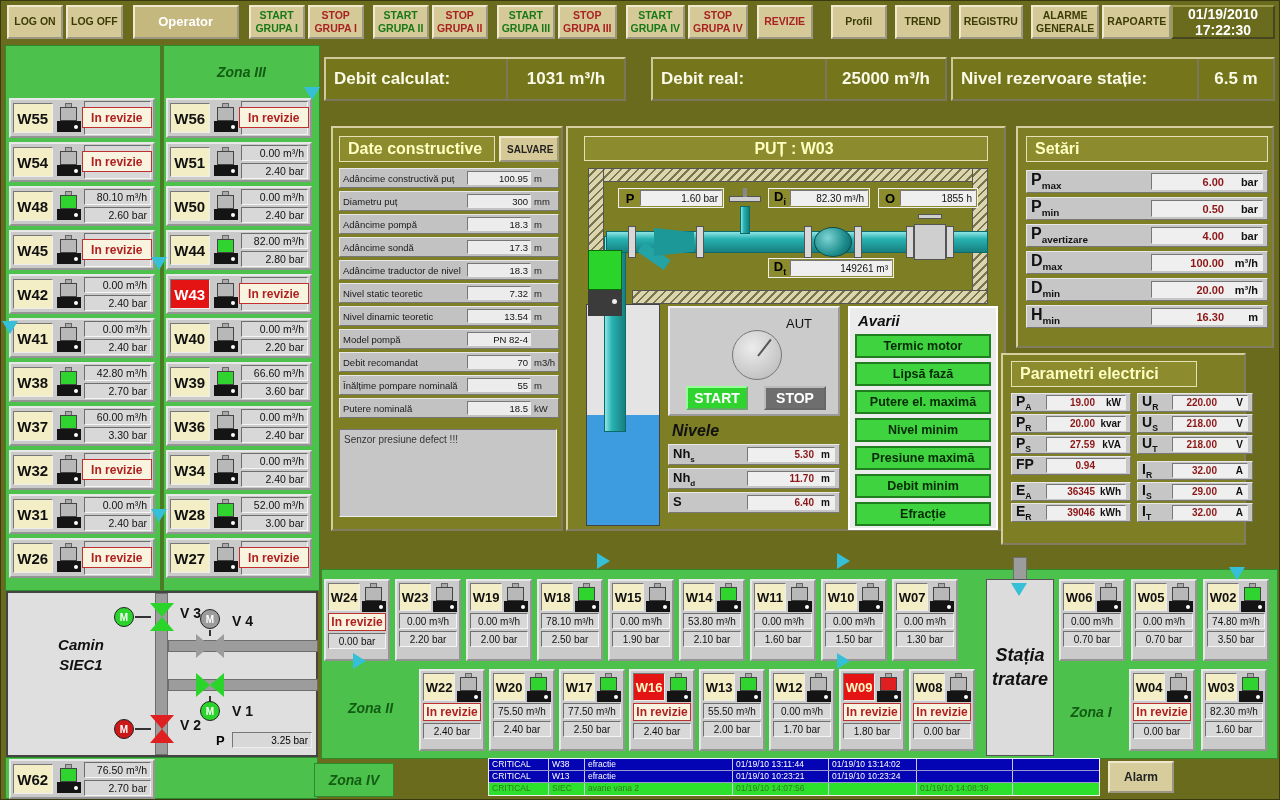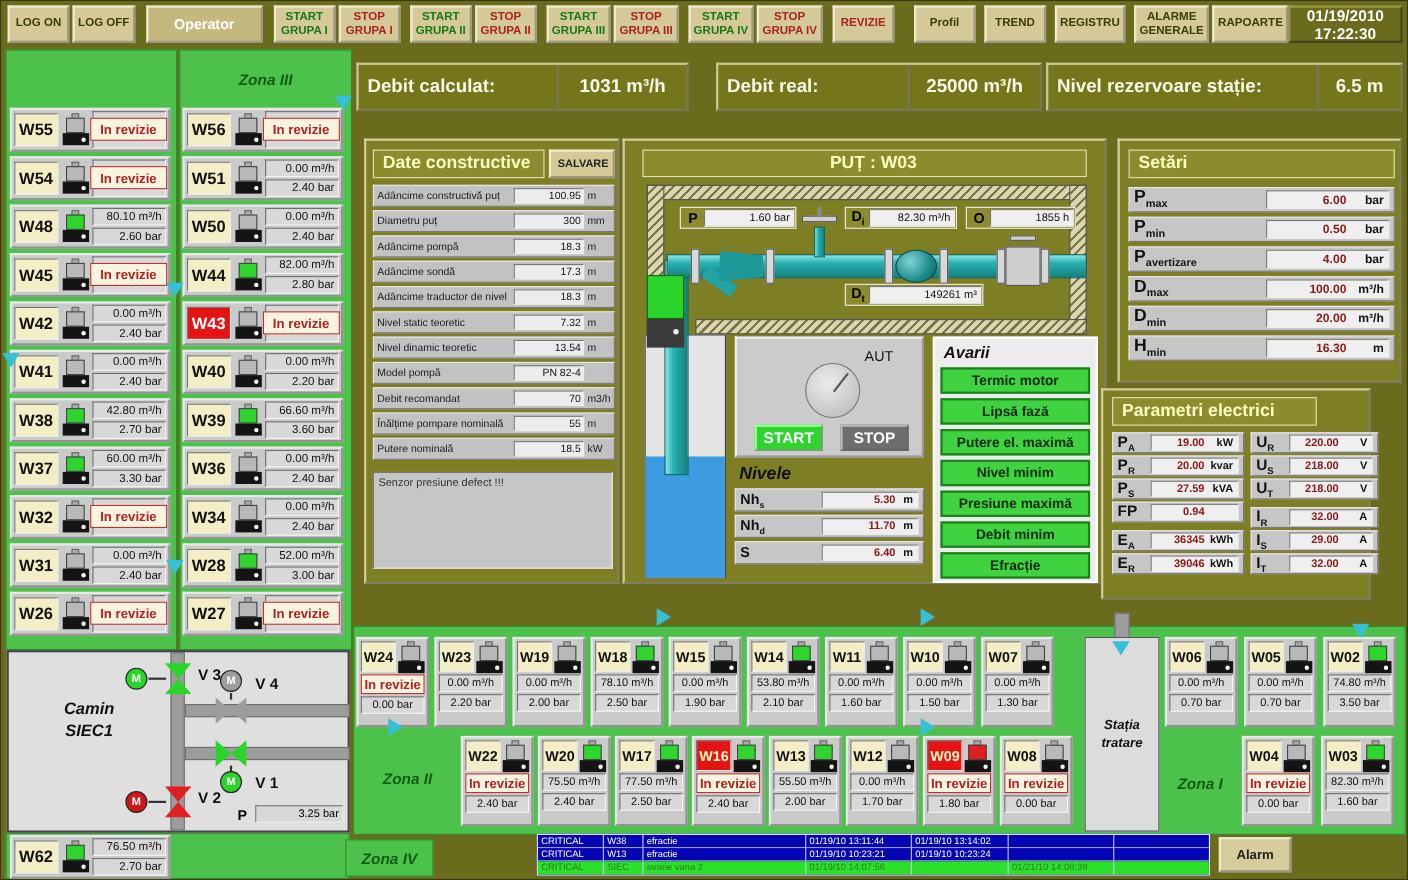--- a/index.html
+++ b/index.html
@@ -183,21 +183,21 @@
   .vlabel{position:absolute;font-weight:bold;font-size:14px;color:#111;}
   .mlink{position:absolute;background:#333;}
   .pfield{position:absolute;display:flex;align-items:center;height:18px;}
   .pfield b{width:16px;font-size:13px;color:#000;}
   .pfield .ival{width:80px;height:16px;background:#d8d8d8;border:1px solid;border-color:#777 #eee #eee #777;
            font-size:10px;display:flex;align-items:center;justify-content:flex-end;padding-right:3px;}
 
   
   .statia{position:absolute;left:985px;top:578px;width:68px;height:177px;background:#dcdcdc;border:1px solid #555;
           display:flex;align-items:center;justify-content:center;font-weight:bold;font-style:italic;
-          font-size:12px;color:#111;white-space:pre-line;text-align:center;line-height:1.3;}
+          font-size:18px;color:#111;white-space:pre-line;text-align:center;line-height:1.3;}
 
   
   .altable{position:absolute;left:487px;top:757px;width:612px;border:1px solid #f0f0f0;background:#0404b4;}
   .alrow{display:flex;height:12px;border-bottom:1px solid #9a9ad0;cursor:pointer;}
   .alrow:last-child{border-bottom:none;}
   .ac{font-size:8.5px;color:#fff;line-height:11px;padding-left:3px;border-right:1px solid #c8c8e8;
       white-space:nowrap;overflow:hidden;}
   .ac:nth-child(1){width:60px;}.ac:nth-child(2){width:36px;}.ac:nth-child(3){width:148px;}
   .ac:nth-child(4){width:96px;}.ac:nth-child(5){width:88px;}.ac:nth-child(6){width:96px;}
   .ac:nth-child(7){flex:1;border-right:none;}
@@ -1281,21 +1281,21 @@
     <div class="ac" data-interactable="false">01/19/10 10:23:24</div>
     <div class="ac" data-interactable="false"></div>
     <div class="ac" data-interactable="false"></div>
   </div>
       <div class="alrow type-green" data-interactable="true">
     <div class="ac" data-interactable="false">CRITICAL</div>
     <div class="ac" data-interactable="false">SIEC</div>
     <div class="ac" data-interactable="false">avarie vana 2</div>
     <div class="ac" data-interactable="false">01/19/10 14:07:56</div>
     <div class="ac" data-interactable="false"></div>
-    <div class="ac" data-interactable="false">01/21/10 14:08:39</div>
+    <div class="ac" data-interactable="false">01/19/10 14:08:39</div>
     <div class="ac" data-interactable="false"></div>
   </div>
     </div>
   <button class="alarm-btn" data-interactable="true">Alarm</button>
 
   <div class="arr arr-r" style="left:596px;top:552px;" data-interactable="false"></div>
   <div class="arr arr-r" style="left:836px;top:552px;" data-interactable="false"></div>
   <div class="arr arr-d" style="left:1010px;top:582px;" data-interactable="false"></div>
   <div class="arr arr-r" style="left:352px;top:652px;" data-interactable="false"></div>
   <div class="arr arr-r" style="left:836px;top:652px;" data-interactable="false"></div>

